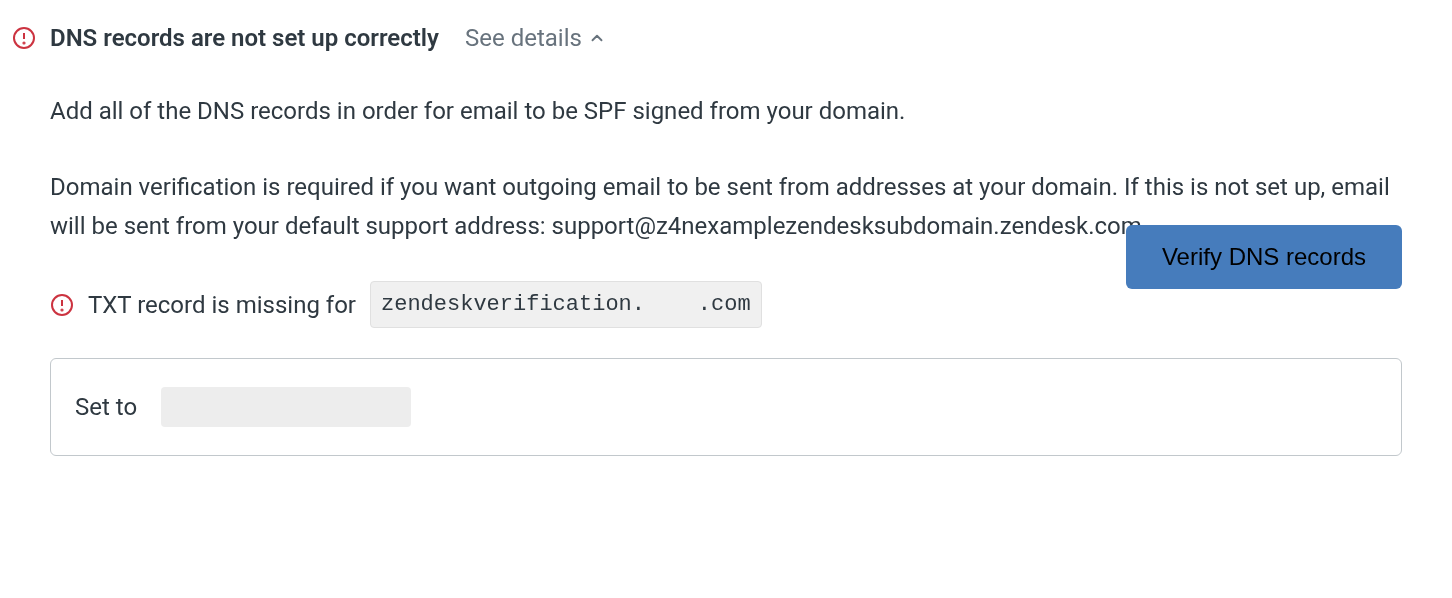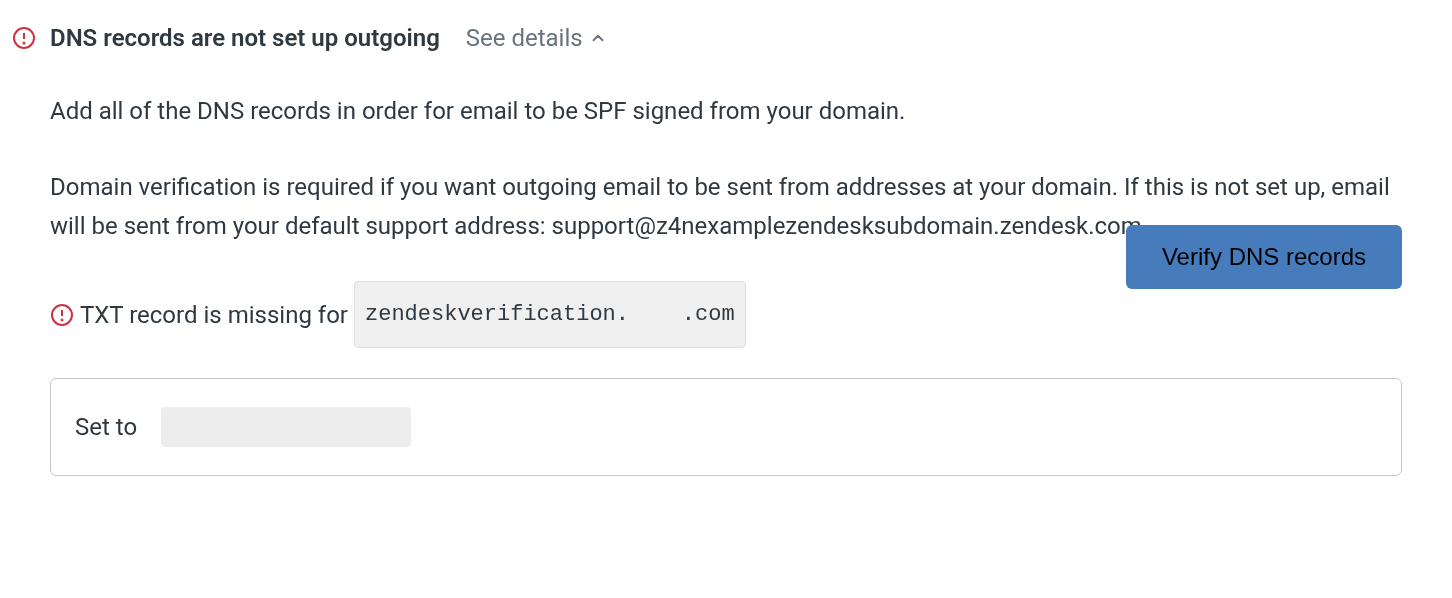--- a/index.html
+++ b/index.html
@@ -74,32 +74,32 @@
     }
     .action-row {
       display: flex;
       align-items: center;
       justify-content: space-between;
       margin-bottom: 30px;
     }
     .txt-missing {
       display: flex;
       align-items: center;
-      gap: 6px;
+      gap: 14px;
       font-size: 24px;
     }
     .txt-missing-text {
       color: #2f3941;
     }
     .code-chip {
       font-family: "SFMono-Regular", Consolas, "Liberation Mono", Menlo, monospace;
       background: #f0f0f0;
       border: 1px solid #e0e0e0;
       border-radius: 4px;
-      padding: 16px 10px;
+      padding: 6px 10px;
       font-size: 22px;
       color: #2f3941;
       white-space: pre;
     }
     .verify-btn {
       background: #467CBC;
       color: #000000;
       border: none;
       border-radius: 6px;
       padding: 18px 36px;
@@ -138,21 +138,21 @@
 <body>
 
 <div class="header-row">
   <span class="warning-icon">
     <svg viewBox="0 0 24 24" fill="none" stroke="#CC3340" stroke-width="2">
       <circle cx="12" cy="12" r="10"></circle>
       <line x1="12" y1="7" x2="12" y2="13"></line>
       <circle cx="12" cy="17" r="0.6" fill="#CC3340"></circle>
     </svg>
   </span>
-  <span class="header-title">DNS records are not set up outgoing</span>
+  <span class="header-title">DNS records are not set up correctly</span>
   <span class="see-details">
     <span>See details</span>
     <span class="chevron-up">
       <svg viewBox="0 0 24 24" fill="none" stroke="#68737d" stroke-width="2.5" stroke-linecap="round" stroke-linejoin="round">
         <polyline points="6 15 12 9 18 15"></polyline>
       </svg>
     </span>
   </span>
 </div>
 

